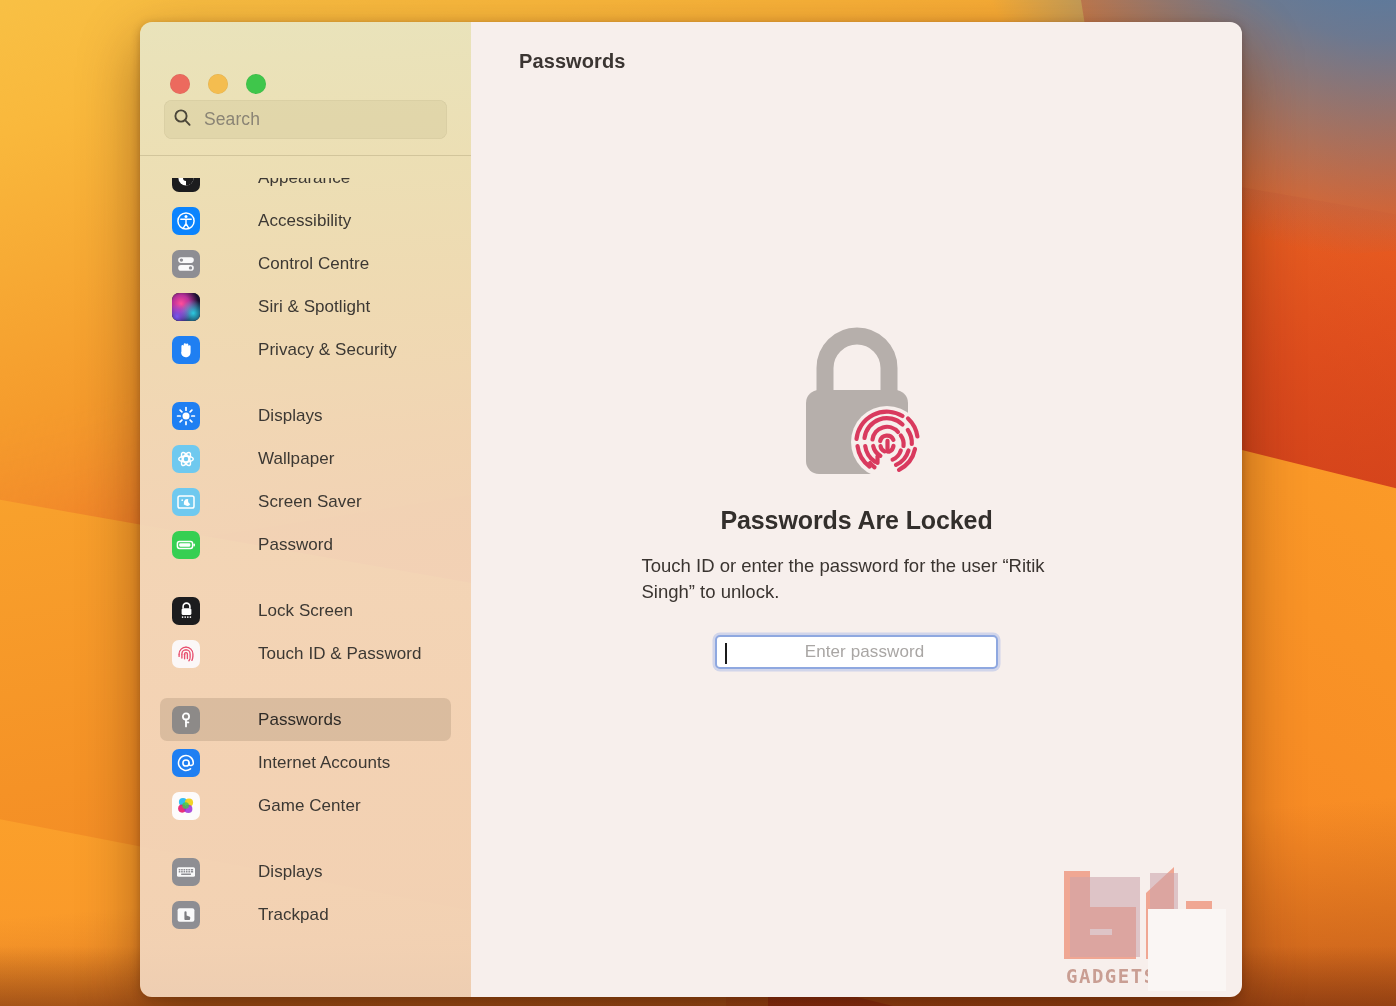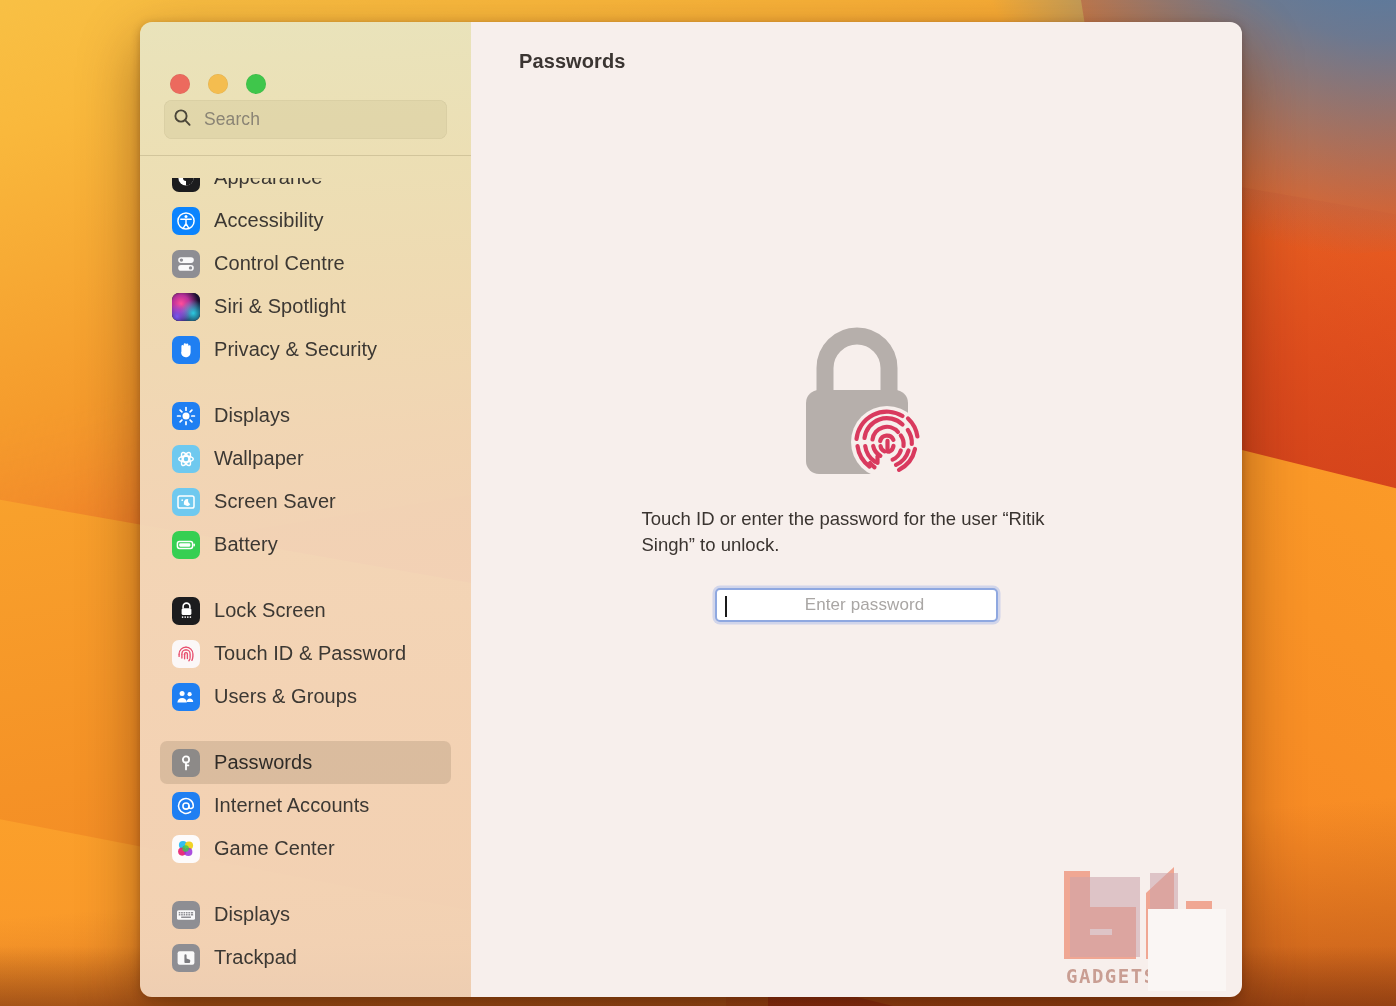--- a/index.html
+++ b/index.html
@@ -106,21 +106,21 @@
     position:absolute; left:0; right:0; top:156px; bottom:0;
     padding:0 20px;
     overflow:hidden;
   }
   .nav-item {
     display:flex; align-items:center; gap:14px;
     height:43px; padding:0 12px; border-radius:7px;
     cursor:default;
   }
   .nav-item.selected { background:rgba(130,110,85,0.22); }
-  .nav-label { font-size:20px; color:#3c3833; letter-spacing:0.05px; white-space:nowrap; }
+  .nav-label { font-size:17px; color:#3c3833; letter-spacing:0.05px; white-space:nowrap;margin-left:44px; }
   .nav-item.selected .nav-label { color:#2f2b27; }
   .group-gap { height:23px; }
 
   .ico {
     width:28px; height:28px; border-radius:7px; flex:0 0 28px;
     display:flex; align-items:center; justify-content:center;
     position:relative; overflow:hidden;
   }
 
   
@@ -336,21 +336,21 @@
       </div>
 
       <div class="nav-item">
         <span class="ico" style="background:#36cf52;">
           <svg width="24" height="24" viewBox="0 0 24 24">
             <rect x="3.4" y="8.6" width="15.2" height="6.8" rx="2.1" fill="none" stroke="#fff" stroke-width="1.5"></rect>
             <rect x="5.2" y="10.3" width="11.2" height="3.4" rx="1.1" fill="#fff"></rect>
             <rect x="19.4" y="10.6" width="1.5" height="2.8" rx="0.7" fill="#fff"></rect>
           </svg>
         </span>
-        <span class="nav-label">Battery</span>
+        <span class="nav-label">Password</span>
       </div>
 
       <div class="group-gap"></div>
 
       <div class="nav-item">
         <span class="ico" style="background:#1c1c1e;">
           <svg width="21" height="21" viewBox="0 0 21 21">
             <path d="M7.1 8.4 V6.5 a3.4 3.4 0 0 1 6.8 0 V8.4" fill="none" stroke="#fff" stroke-width="1.6"></path>
             <rect x="5.6" y="8.3" width="9.8" height="6.6" rx="1.5" fill="#fff"></rect>
             <g fill="#fff">
@@ -378,31 +378,20 @@
               <path d="M10.6 12 a1.4 1.4 0 0 1 1.4 -1.4"></path>
               <path d="M10.6 12.3 v4.4"></path>
               <path d="M16.0 16.6 q -0.3 1.3 -1.1 2.2"></path>
               <path d="M18.8 15.0 q -0.1 1.9 -0.9 3.3"></path>
             </g>
           </svg>
         </span>
         <span class="nav-label">Touch ID &amp; Password</span>
       </div>
 
-      <div class="nav-item">
-        <span class="ico" style="background:#1f7ff2;">
-          <svg width="24" height="24" viewBox="0 0 24 24">
-            <circle cx="8.1" cy="8.6" r="2.5" fill="#fff"></circle>
-            <path d="M3.4 17.4 c0-2.7 2.1-4.5 4.7-4.5 s4.7 1.8 4.7 4.5 z" fill="#fff"></path>
-            <circle cx="15.6" cy="9.2" r="2.1" fill="#fff"></circle>
-            <path d="M12.4 16.9 c0.3-2.2 1.8-3.5 3.4-3.5 c1.8 0 3.4 1.4 3.4 3.5 z" fill="#fff"></path>
-          </svg>
-        </span>
-        <span class="nav-label">Users &amp; Groups</span>
-      </div>
 
       <div class="group-gap"></div>
 
       <div class="nav-item selected">
         <span class="ico" style="background:#8d8a88;">
           <svg width="20" height="20" viewBox="0 0 20 20">
             <circle cx="10" cy="6.5" r="3.1" fill="none" stroke="#fff" stroke-width="1.8"></circle>
             <path d="M10 9.3 v7.1" stroke="#fff" stroke-width="1.8" stroke-linecap="round"></path>
             <path d="M10 12.4 h2.4" stroke="#fff" stroke-width="1.7" stroke-linecap="round"></path>
           </svg>
@@ -504,20 +493,21 @@
             <path d="M-6.8 -1 a7 7 0 0 1 13.2 -1.2"></path>
             <path d="M-6.5 4 a7 7 0 0 0 4.0 5.4"></path>
             <path d="M6.5 3.8 a7 7 0 0 1 -4.2 5.8"></path>
             <path d="M0.5 -1.2 v10.8"></path>
             <path d="M-9.5 14.5 v6.5"></path>
             <path d="M-17.0 21.0 q 2 2.4 4.5 4.2"></path>
           </g>
         </g>
       </svg>
 
+      <div id="locked-title">Passwords Are Locked</div>
       <div id="locked-desc">Touch ID or enter the password for the user “Ritik Singh” to unlock.</div>
 
       <div id="pw-field-outer">
         <div id="pw-caret"></div>
         <input id="pw-input" type="password" placeholder="Enter password" style="">
       </div>
     </div>
 
     <div id="watermark">
       <svg width="172" height="130" viewBox="0 0 172 130">

